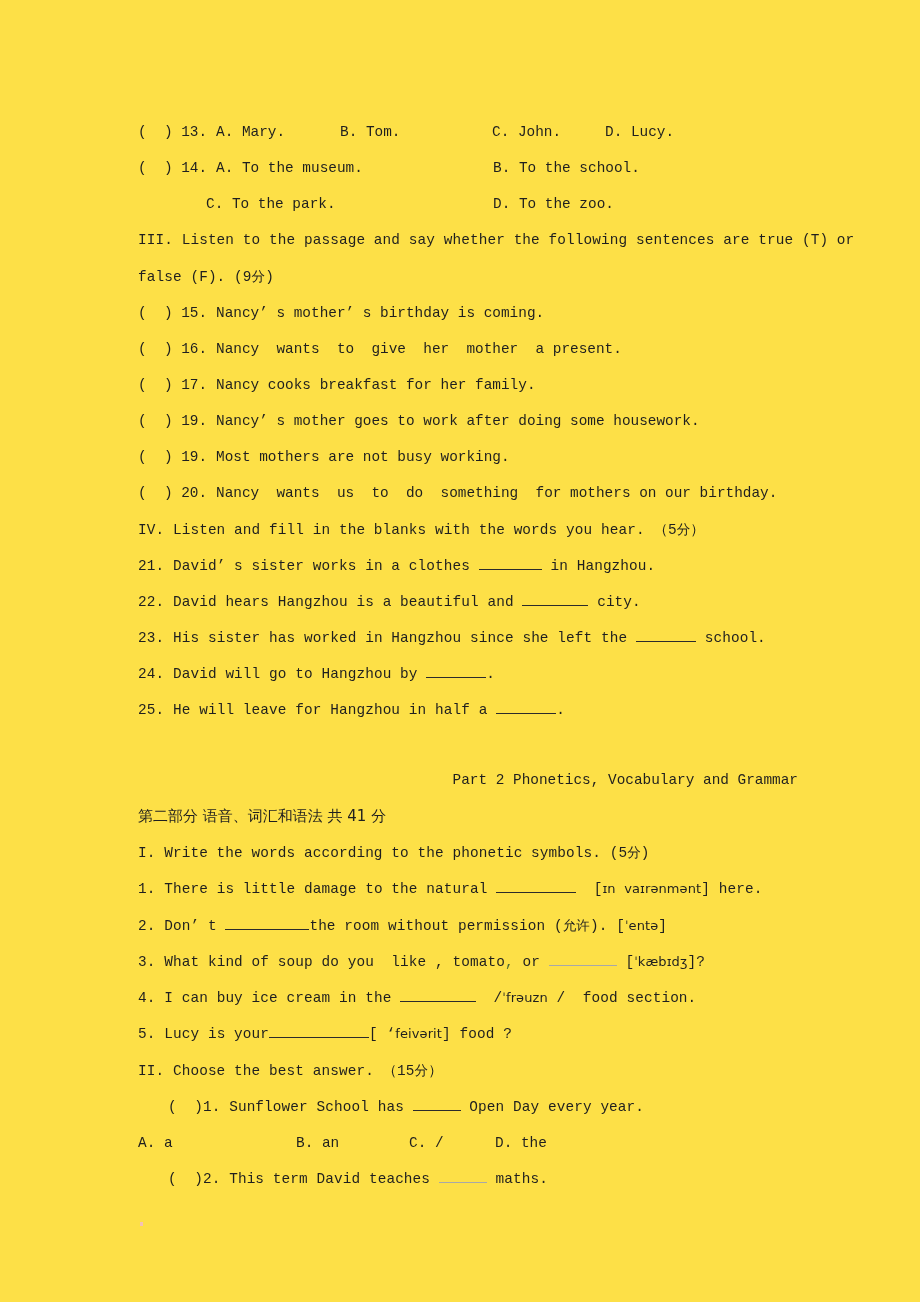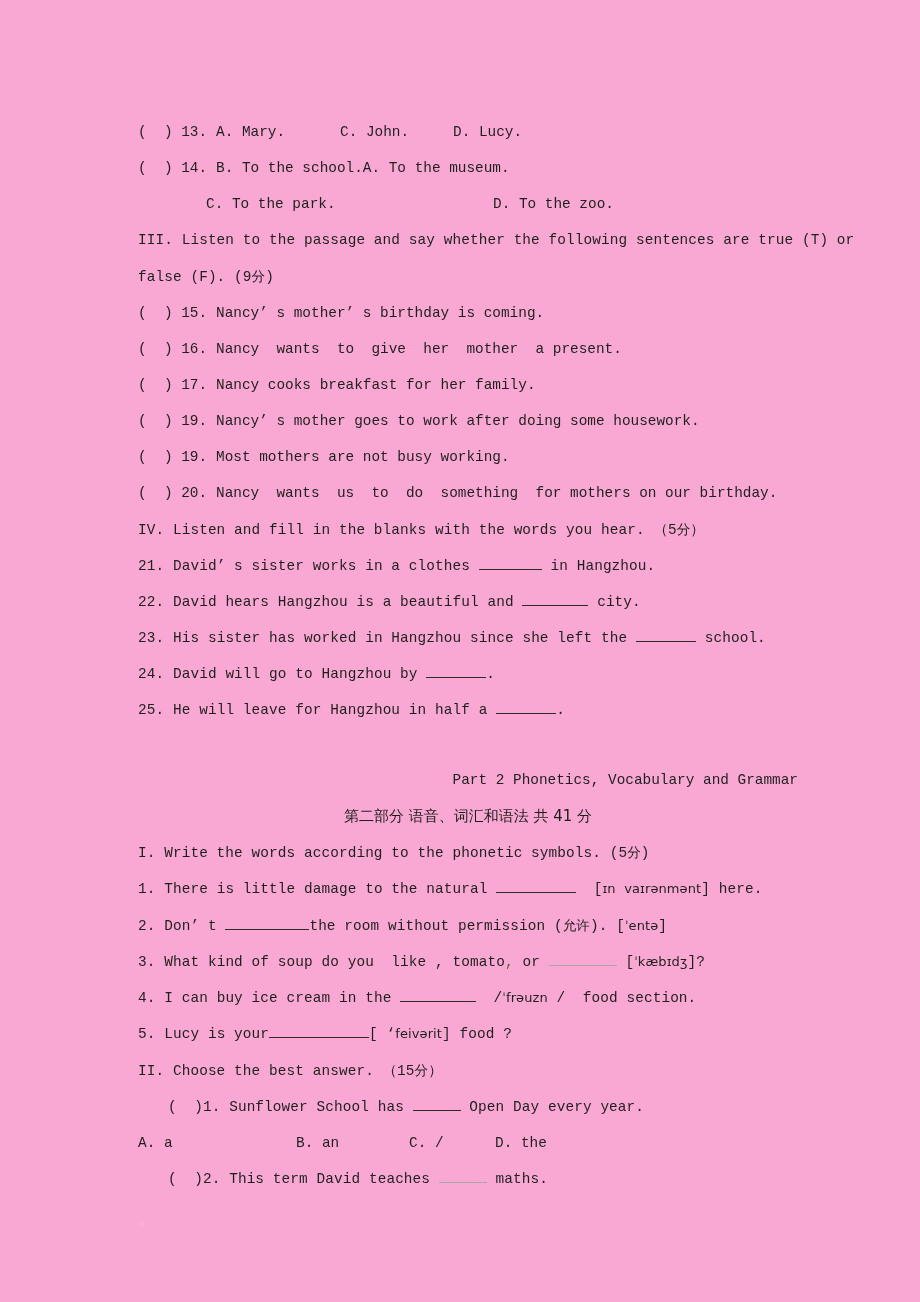--- a/index.html
+++ b/index.html
@@ -13,21 +13,21 @@
     position: relative;
     font-family: "Liberation Serif", "DejaVu Serif", serif;
     color: #1a1a1a;
     overflow: hidden;
   }
   .page {
     position: absolute;
     left: 0; top: 0;
     width: 920px;
     height: 1302px;
-    background: #f9a8d4;
+    background: #fde047;
   }
   .content {
     position: absolute;
     left: 138px;
     top: 114px;
     width: 660px;
   }
   
   .line {
     font-family: "Liberation Mono", "DejaVu Sans Mono", monospace;
@@ -72,21 +72,20 @@
   }
   .part-title {
     text-align: right;
     font-family: "Liberation Mono", "DejaVu Sans Mono", monospace;
     font-size: 14.4px;
     line-height: 36px;
     color: #1f1f1f;
     white-space: pre;
   }
   .part-title-cn {
-    text-align: center;
     font-family: "DejaVu Sans", sans-serif;
     font-size: 15px;
     line-height: 36px;
     color: #1f1f1f;
     white-space: pre;
   }
   .gap-block { height: 34px; }
   .speck {
     position: absolute;
     left: 140px;
@@ -100,28 +99,29 @@
 </style>
 </head>
 <body>
 
 <div class="page">
   <div class="content">
 
     <div class="opts">
       <span class="c" style="width:78px">(  ) 13.</span>
       <span class="c" style="width:124px">A. Mary.</span>
+      <span class="c" style="width:152px">B. Tom.</span>
       <span class="c" style="width:113px">C. John.</span>
       <span class="c">D. Lucy.</span>
     </div>
 
     <div class="opts">
       <span class="c" style="width:78px">(  ) 14.</span>
+      <span class="c" style="width:277px">A. To the museum.</span>
       <span class="c">B. To the school.</span>
-      <span class="c" style="width:277px">A. To the museum.</span>
     </div>
     <div class="opts">
       <span class="c" style="width:68px"></span>
       <span class="c" style="width:287px">C. To the park.</span>
       <span class="c">D. To the zoo.</span>
     </div>
 
     <div class="line">III. Listen to the passage and say whether the following sentences are true (T) or</div>
     <div class="line"><span>false (F). (9</span><span class="cjk">分</span><span>)</span></div>
 

